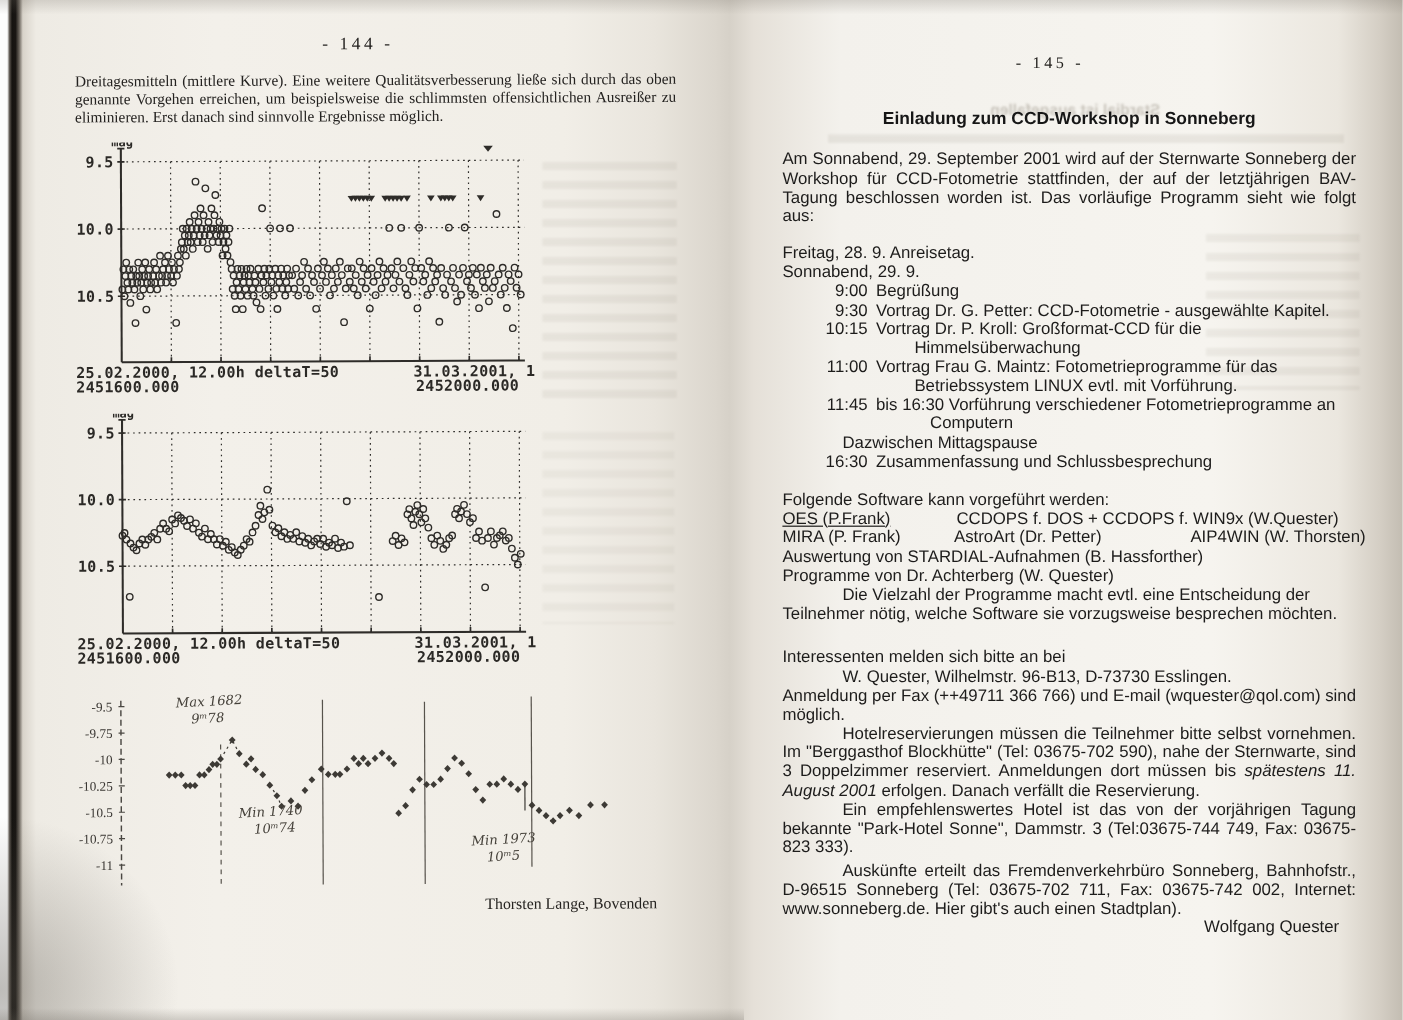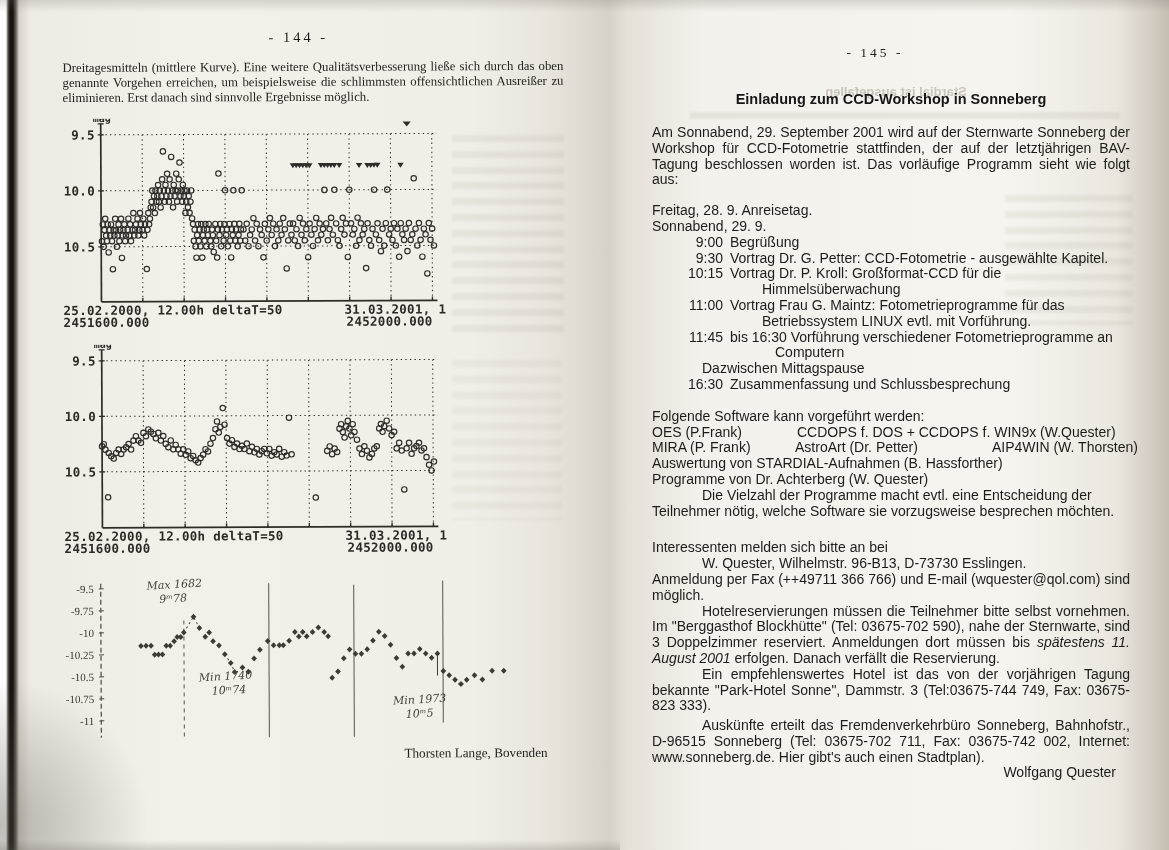--- a/index.html
+++ b/index.html
@@ -733,21 +733,21 @@
         <div class="s-line">
           <span class="tm">16:30</span>
           <span class="tx">Zusammenfassung und Schlussbesprechung</span>
         </div>
       </div>
 
     <div class="rp-soft">
       <div>Folgende Software kann vorgeführt werden:</div>
       <div id="softrows">
           <div class="soft-row">
-            <span style="left: 0px;">OES (P.Frank)</span>
+            <span style="left: 0px; text-decoration: underline;">OES (P.Frank)</span>
             <span style="left: 145px;">CCDOPS f. DOS + CCDOPS f. WIN9x (W.Quester)</span>
           </div>
           <div class="soft-row">
             <span style="left: 0px;">MIRA (P. Frank)</span>
             <span style="left: 143px;">AstroArt (Dr. Petter)</span>
             <span style="left: 340px;">AIP4WIN (W. Thorsten)</span>
           </div>
           <div class="soft-row">
             <span style="left: 0px;">Auswertung von STARDIAL-Aufnahmen (B. Hassforther)</span>
           </div>

